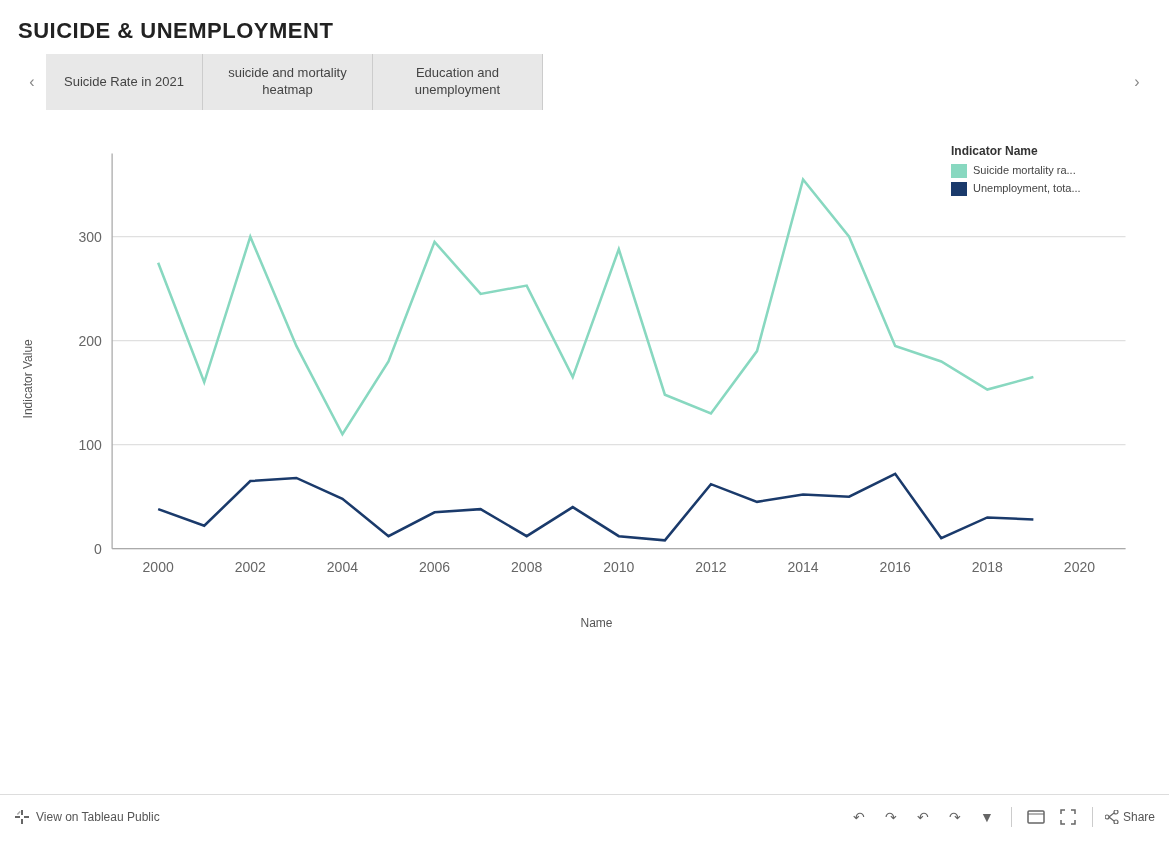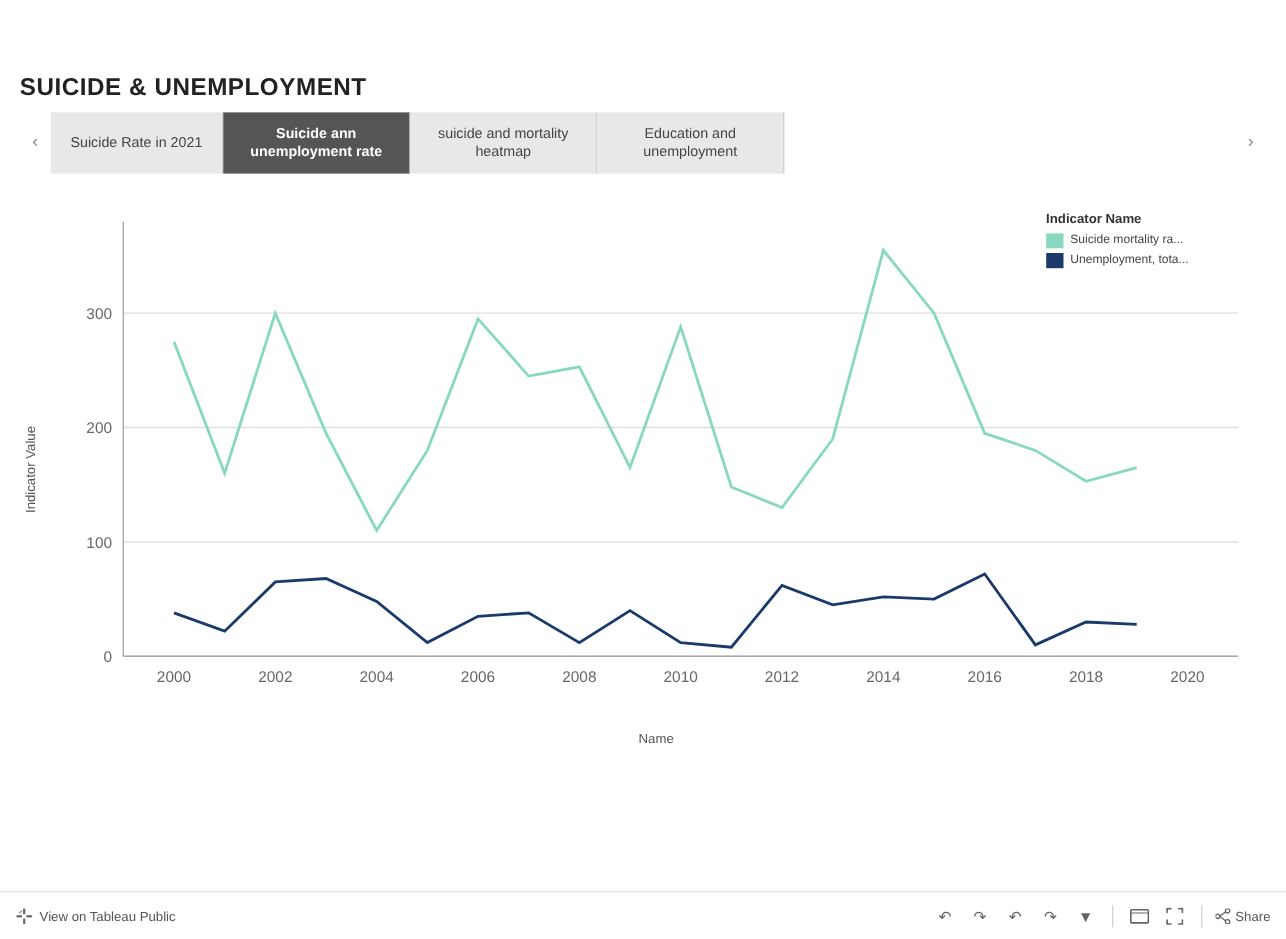--- a/index.html
+++ b/index.html
@@ -4,21 +4,20 @@
   <style>
     * { box-sizing: border-box; margin: 0; padding: 0; }
     body { font-family: 'Arial', sans-serif; background: #fff; width: 1169px; height: 854px; overflow: hidden; position: relative; }
 
     #page-title {
       font-size: 22px;
       font-weight: bold;
       color: #222;
       padding: 18px 18px 10px 18px;
       letter-spacing: 0.5px;
-      margin-top: 48px;
     }
 
     .tab-bar {
       display: flex;
       align-items: stretch;
       padding: 0 18px;
       gap: 0;
       position: relative;
     }
 
@@ -124,21 +123,21 @@
 
     .x-axis-label {
       text-align: center;
       font-size: 12px;
       color: #555;
       margin-top: 4px;
     }
 
     .footer {
       position: absolute;
-      bottom: 0;
+      bottom: 16px;
       left: 0;
       right: 0;
       height: 44px;
       border-top: 1px solid #ddd;
       display: flex;
       align-items: center;
       padding: 0 14px;
       background: #fff;
     }
 
@@ -187,21 +186,20 @@
   </style>
 </head>
 <body>
 
 <div id="page-title">SUICIDE &amp; UNEMPLOYMENT</div>
 
 <div class="tab-bar">
   <div class="tab-arrow">‹</div>
   <div class="tab-items">
     <div class="tab-item">Suicide Rate in 2021</div>
-    <div class="tab-item active">Suicide ann unemployment rate</div>
     <div class="tab-item">suicide and mortality heatmap</div>
     <div class="tab-item">Education and unemployment</div>
   </div>
   <div class="tab-arrow">›</div>
 </div>
 
 <div class="chart-area">
   <div class="y-axis-label">Indicator Value</div>
   <div class="chart-inner">
     <svg class="chart-svg" id="mainChart" viewBox="0 0 870 380" xmlns="http://www.w3.org/2000/svg">

